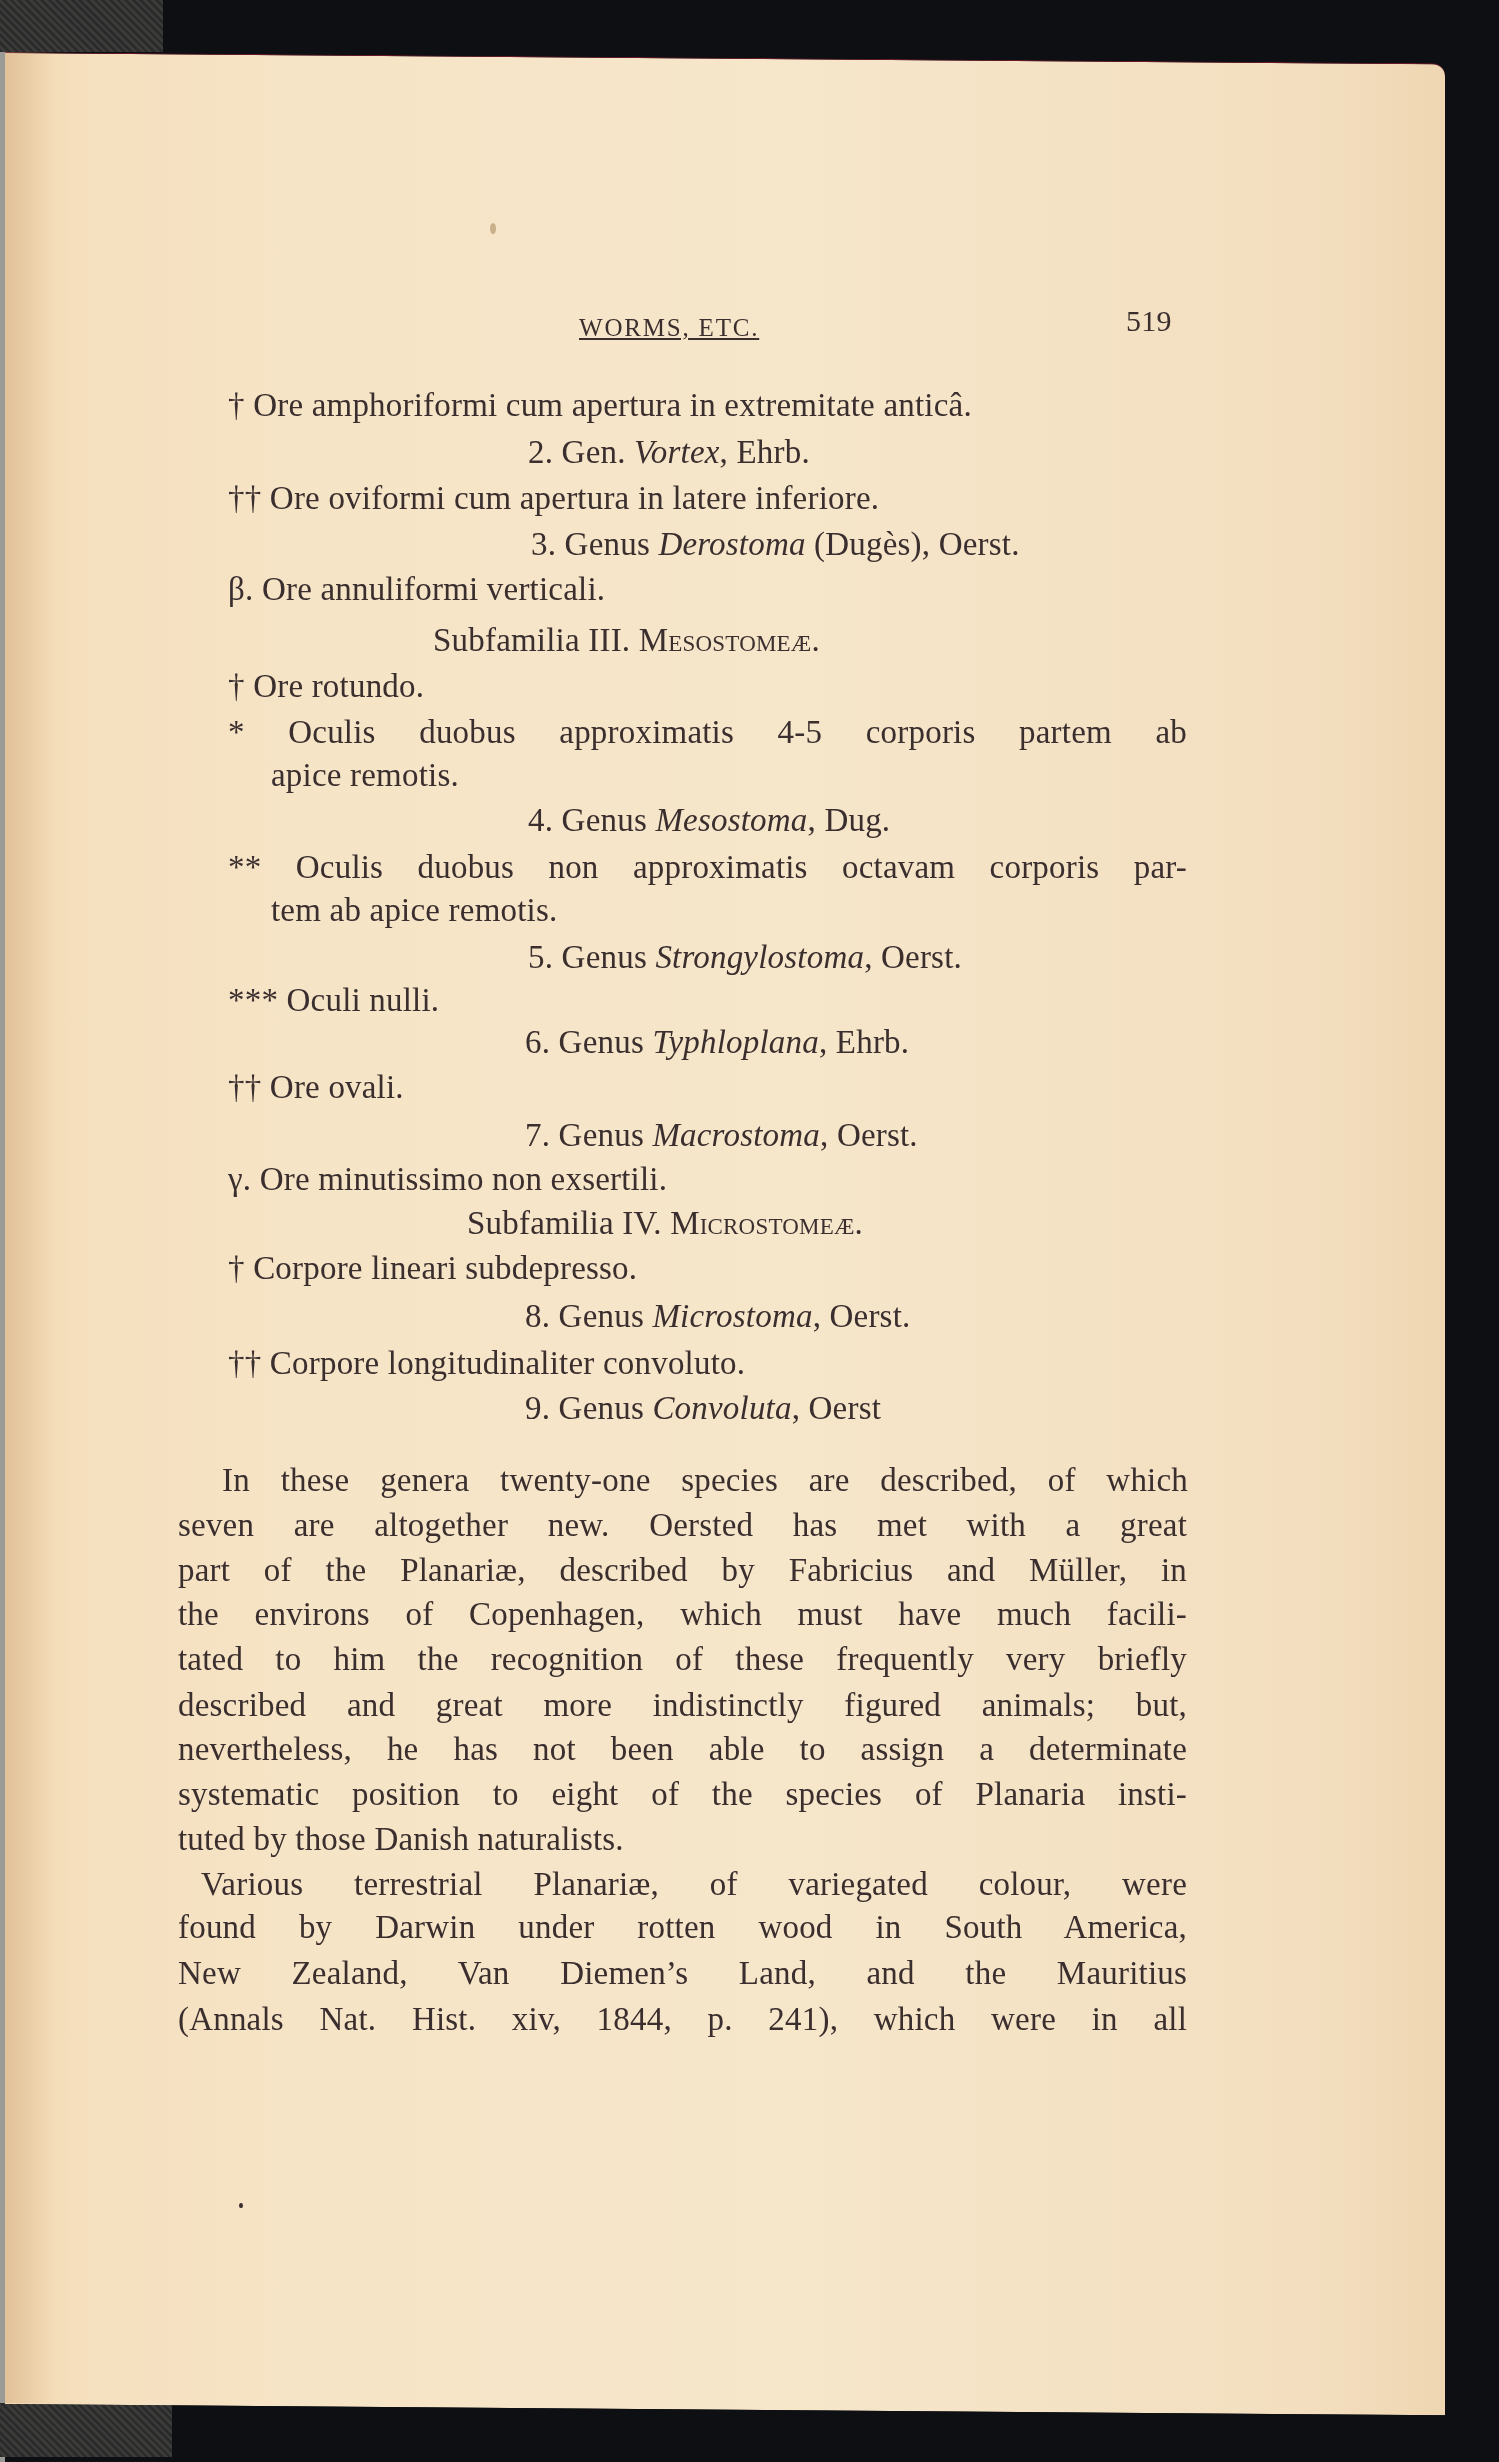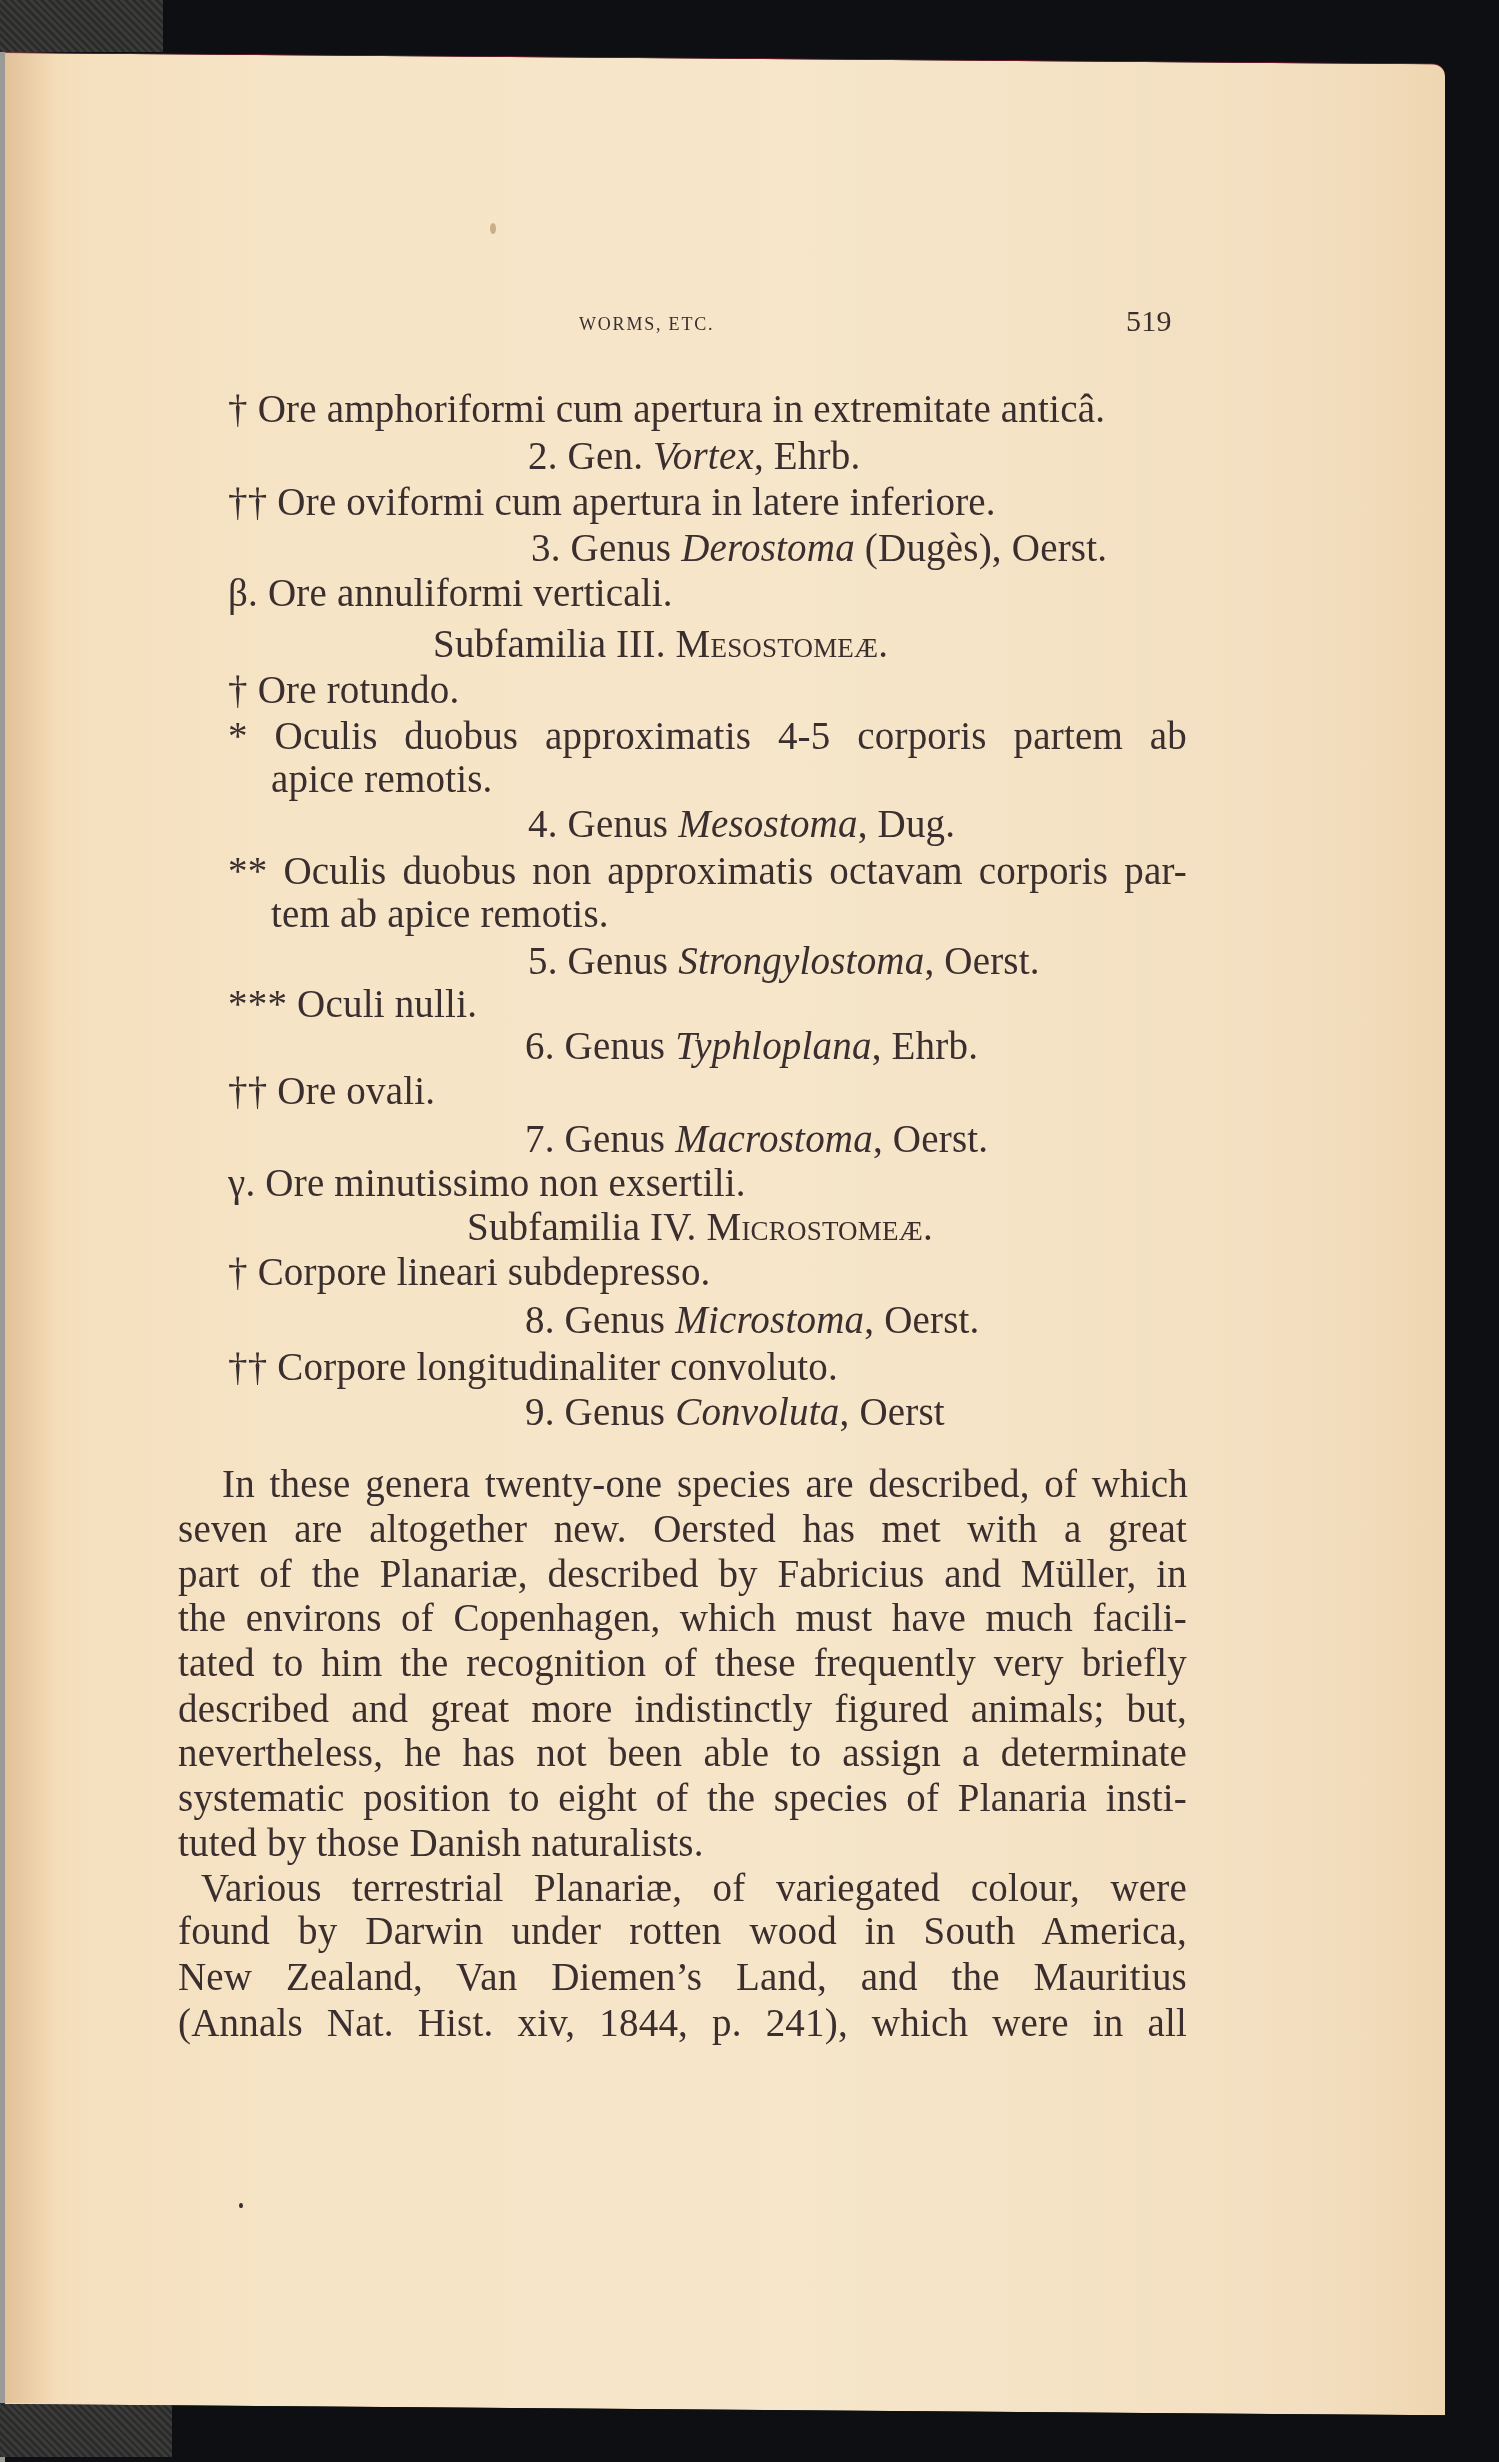--- a/index.html
+++ b/index.html
@@ -26,26 +26,26 @@
     border-top-right-radius:12.7px;
     transform:skewY(0.45deg);
     transform-origin:left top;
   }
   .gutter-shade {
     position:absolute; left:5.4px; top:52px; width:50px; height:2351px;
     background:linear-gradient(90deg,rgba(190,150,110,0.35),rgba(190,150,110,0));
   }
   .line {
     position:absolute; white-space:nowrap;
-    font-size:39px; color:#3a2e2e; line-height:1;
+    font-size:33px; color:#3a2e2e; line-height:1;
     letter-spacing:0.2px;
   }
   .line i { font-style:italic; }
   .sc { font-variant:small-caps; }
-  .hdr { font-size:18px; letter-spacing:1.8px; }
+  .hdr { font-size:25px; letter-spacing:1.8px;text-decoration:underline; }
   .pnum { font-size:30px; }
   .just { text-align:justify; text-align-last:justify; width:1009px; }
   .spot { position:absolute; border-radius:50%; }
 </style>
 </head>
 <body>
 
 <div class="left-strip"></div>
 <div class="binding-top"></div>
 <div class="binding-bottom"></div>

